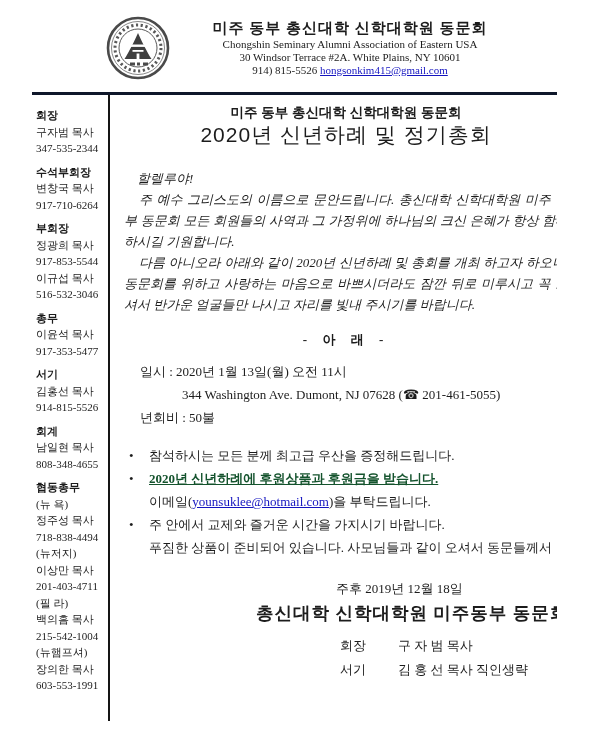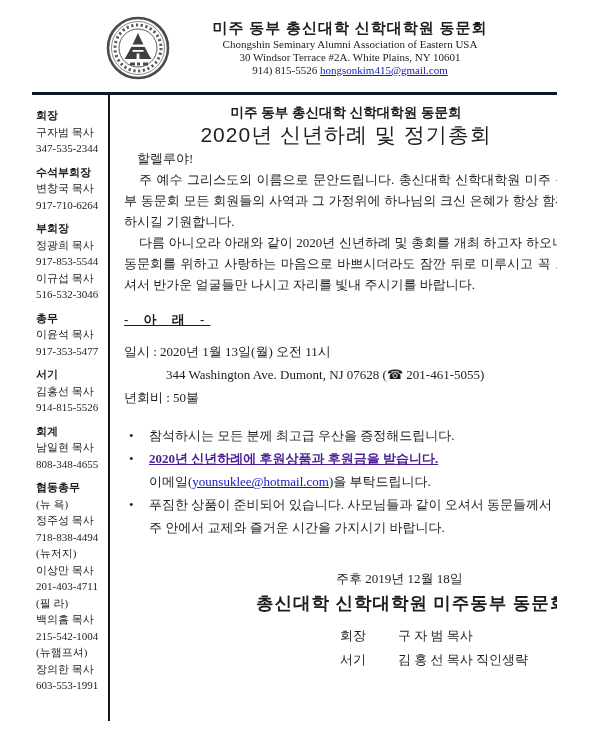--- a/index.html
+++ b/index.html
@@ -42,33 +42,33 @@
   .sb-group{margin-bottom:7px;}
   .sb-title{font-weight:bold;}
   .main{
     flex:1;
     padding:9px 10px 0 14px;
     font-size:13px;
     box-sizing:border-box;
   }
   .title1{text-align:center;font-family:"Liberation Sans","DejaVu Sans",sans-serif;font-weight:bold;font-size:13.5px;line-height:17px;}
   .title2{text-align:center;font-family:"Liberation Sans","DejaVu Sans",sans-serif;font-weight:normal;font-size:21px;line-height:27px;letter-spacing:1px;}
-  .body-text{line-height:21px;text-align:justify;word-break:break-all;}
+  .body-text{margin-top:20px;line-height:21px;text-align:justify;word-break:break-all;font-style:italic;}
   .greeting{text-indent:13px;}
   .para{text-indent:15px;}
-  .divider{text-align:left;margin:14px 0 10px 0;font-weight:bold;letter-spacing:6px;line-height:21px;text-decoration:underline;}
-  .details{line-height:23px;}
+  .divider{text-align:center;margin:14px 0 10px 0;font-weight:bold;letter-spacing:6px;line-height:21px;}
+  .details{line-height:23px;margin-left:16px;}
   .detail-line{white-space:nowrap;}
   .detail-line.indented{padding-left:42px;}
   .bullets{margin-top:15px;line-height:23px;}
   .b-row{display:flex;}
   .b-marker{flex:0 0 20px;padding-left:5px;}
   .b-content{flex:1;}
-  .red-link{color:#4c1d95;text-decoration:underline;font-weight:bold;}
-  .closing-date{margin-top:28px;margin-left:212px;white-space:nowrap;line-height:23px;}
+  .red-link{color:#14532d;text-decoration:underline;font-weight:bold;}
+  .closing-date{margin-top:18px;margin-left:212px;white-space:nowrap;line-height:23px;}
   .closing-org{
     margin-left:132px;white-space:nowrap;
     font-weight:bold;font-size:17.5px;letter-spacing:1px;line-height:26px;
   }
   .sign-block{margin-top:8px;margin-left:216px;line-height:24px;}
   .sign-row{display:flex;white-space:nowrap;}
   .sign-role{flex:0 0 58px;}
 </style>
 </head>
 <body>
@@ -184,22 +184,22 @@
                 <span class="red-link">2020년 신년하례에 후원상품과 후원금을 받습니다. </span>
               </div>
               <div>
                 <span>이메일(</span><a class="link">younsuklee@hotmail.com</a><span>)을 부탁드립니다.</span>
               </div>
             </div>
           </div>
           <div class="b-row">
             <span class="b-marker">•</span>
             <div class="b-content">
+              <div>주 안에서 교제와 즐거운 시간을 가지시기 바랍니다.</div>
               <div>푸짐한 상품이 준비되어 있습니다. 사모님들과 같이 오셔서 동문들께서</div>
-              <div>주 안에서 교제와 즐거운 시간을 가지시기 바랍니다.</div>
             </div>
           </div>
         </div>
 
         <div class="closing-date">주후 2019년 12월 18일</div>
         <div class="closing-org">총신대학 신학대학원 미주동부 동문회</div>
         <div class="sign-block">
             <div class="sign-row">
               <span class="sign-role">회장</span>
               <span>구 자 범  목사</span>

